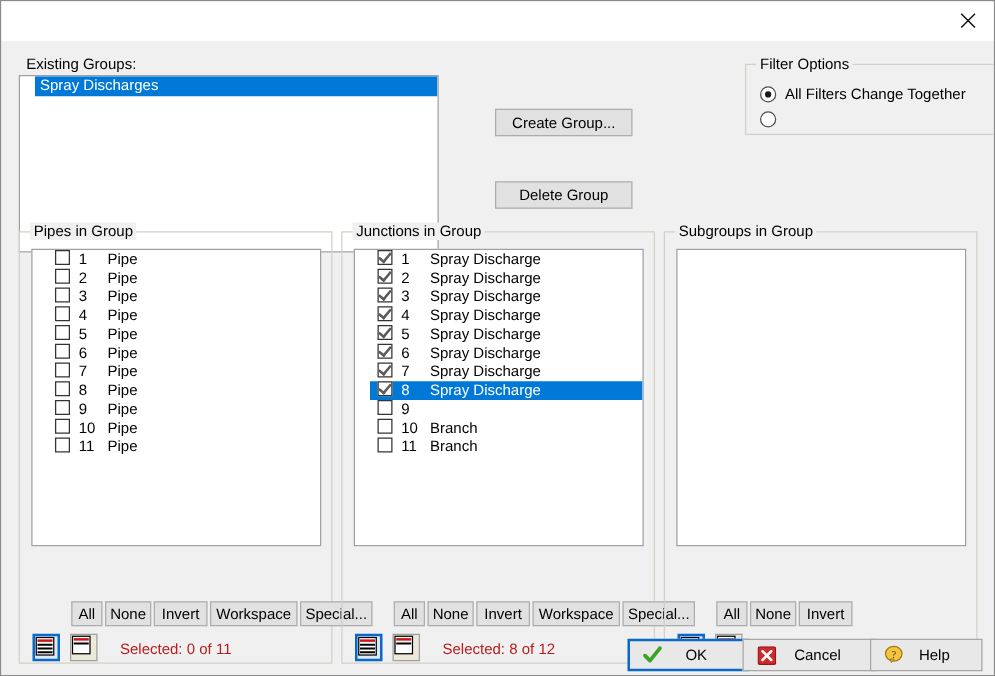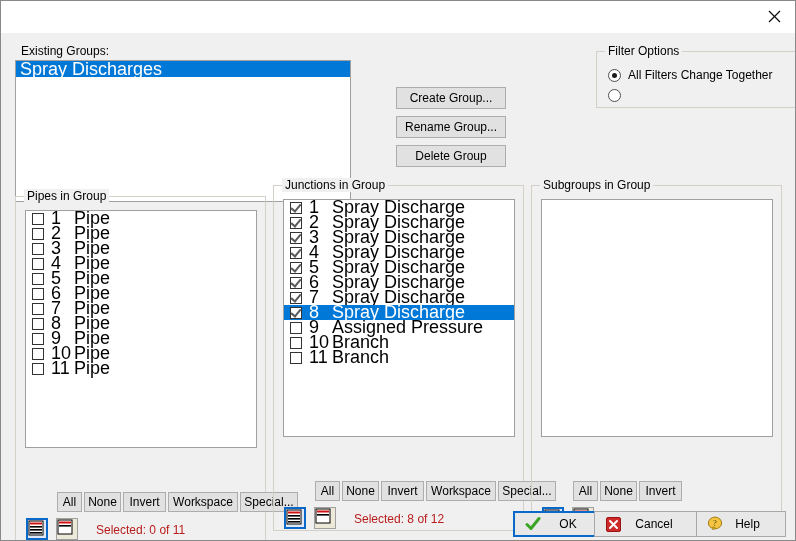--- a/index.html
+++ b/index.html
@@ -102,23 +102,23 @@
     font-size: 12px;
     color: #000;
     white-space: nowrap;
   }
 
   
   .row {
     position: relative;
     height: 15px;
     display: flex;
-    align-items: center;
-    font-size: 18px;
+    font-size: 12px;
     white-space: nowrap;
+    margin-left: 12px;
   }
   .row.sel {
     background: #0078d7;
     color: #ffffff;
   }
   .cb {
     width: 12px;
     height: 12px;
     border: 1px solid #333333;
     background: #ffffff;
@@ -236,37 +236,36 @@
 
     <div class="lbl" style="left:20px; top:11px;">Existing Groups:</div>
 
     <div class="listbox" style="left:14px; top:27px; width:336px; height:142px;">
       <div class="row sel" style="height:16px;">
         <span style="padding-left:4px;">Spray Discharges</span>
       </div>
     </div>
 
     <div class="btn" style="left:363px; top:54px; width:110px; height:22px;">Create Group...</div>
-    <div class="btn" style="left:363px; top:83px; width:110px; height:22px;">Rename Group...</div>
     <div class="btn" style="left:363px; top:112px; width:110px; height:22px;">Delete Group</div>
 
     <div class="groupbox" style="left:595px; top:18px; width:208px; height:57px;">
       <span class="gb-title">Filter Options</span>
 
       <div style="position:absolute; left:0; top:13px; width:100%; height:20px;">
         <span class="radio-outer on" style="left:11px; top:4px;"></span>
         <span class="lbl" style="left:31px; top:3px;">All Filters Change Together</span>
       </div>
 
       <div style="position:absolute; left:0; top:33px; width:100%; height:20px;">
         <span class="radio-outer" style="left:11px; top:4px;"></span>
       </div>
     </div>
 
-    <div class="groupbox" style="left:14px; top:163px; width:251px; height:346px;">
+    <div class="groupbox" style="left:14px; top:152px; width:251px; height:346px;">
       <span class="gb-title">Pipes in Group</span>
 
       <div class="listbox" style="left:9px; top:13px; width:232px; height:238px;" id="pipes-list">
           <div class="row">
             <span class="cb"></span>
             <span class="num">1</span>
             <span class="typ">Pipe</span>
           </div>
           <div class="row">
             <span class="cb"></span>
@@ -388,21 +387,20 @@
             <span class="typ">Spray Discharge</span>
           </div>
           <div class="row sel">
             <span class="cb checked"></span>
             <span class="num">8</span>
             <span class="typ">Spray Discharge</span>
           </div>
           <div class="row">
             <span class="cb"></span>
             <span class="num">9</span>
-            <span class="typ">Assigned Pressure</span>
           </div>
           <div class="row">
             <span class="cb"></span>
             <span class="num">10</span>
             <span class="typ">Branch</span>
           </div>
           <div class="row">
             <span class="cb"></span>
             <span class="num">11</span>
             <span class="typ">Branch</span>
@@ -461,21 +459,21 @@
         <svg width="16" height="16" viewBox="0 0 16 16">
           <rect x="1" y="1" width="14" height="14" fill="#ffffff" stroke="#000" stroke-width="1"></rect>
           <rect x="2" y="2.5" width="12" height="2" fill="#d01414"></rect>
           <rect x="2" y="6" width="12" height="1.6" fill="#000"></rect>
         </svg>
       </div>
 
       <span class="sel-count" style="left:80px; top:326px;">Selected: 0 of 0</span>
     </div>
 
-    <div class="footbtn default" style="left:512px; top:478px; width:97px;">
+    <div class="footbtn default" style="left:501px; top:478px; width:97px;">
       <span class="ficon">
         <svg width="16" height="16" viewBox="0 0 16 16">
           <path d="M2 8.5 L6 12.5 L14 2.5" fill="none" stroke="#3aa425" stroke-width="3" stroke-linecap="round" stroke-linejoin="round"></path>
         </svg>
       </span>
       <span class="flabel">OK</span>
     </div>
 
     <div class="footbtn" style="left:593px; top:478px; width:107px;">
       <span class="ficon">

